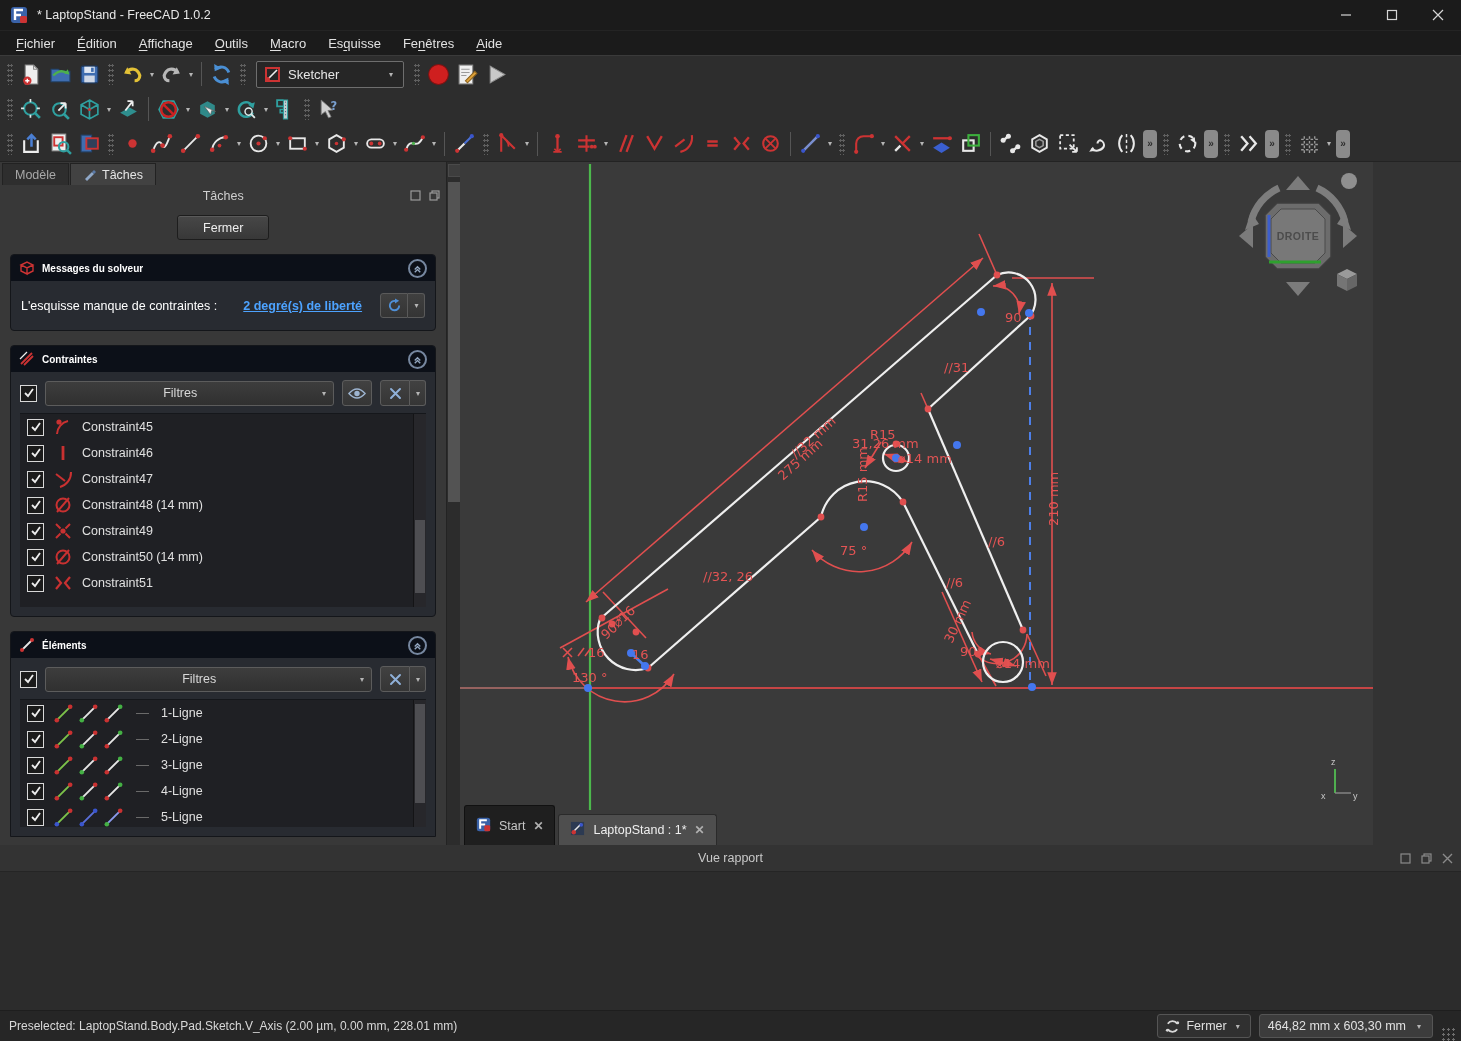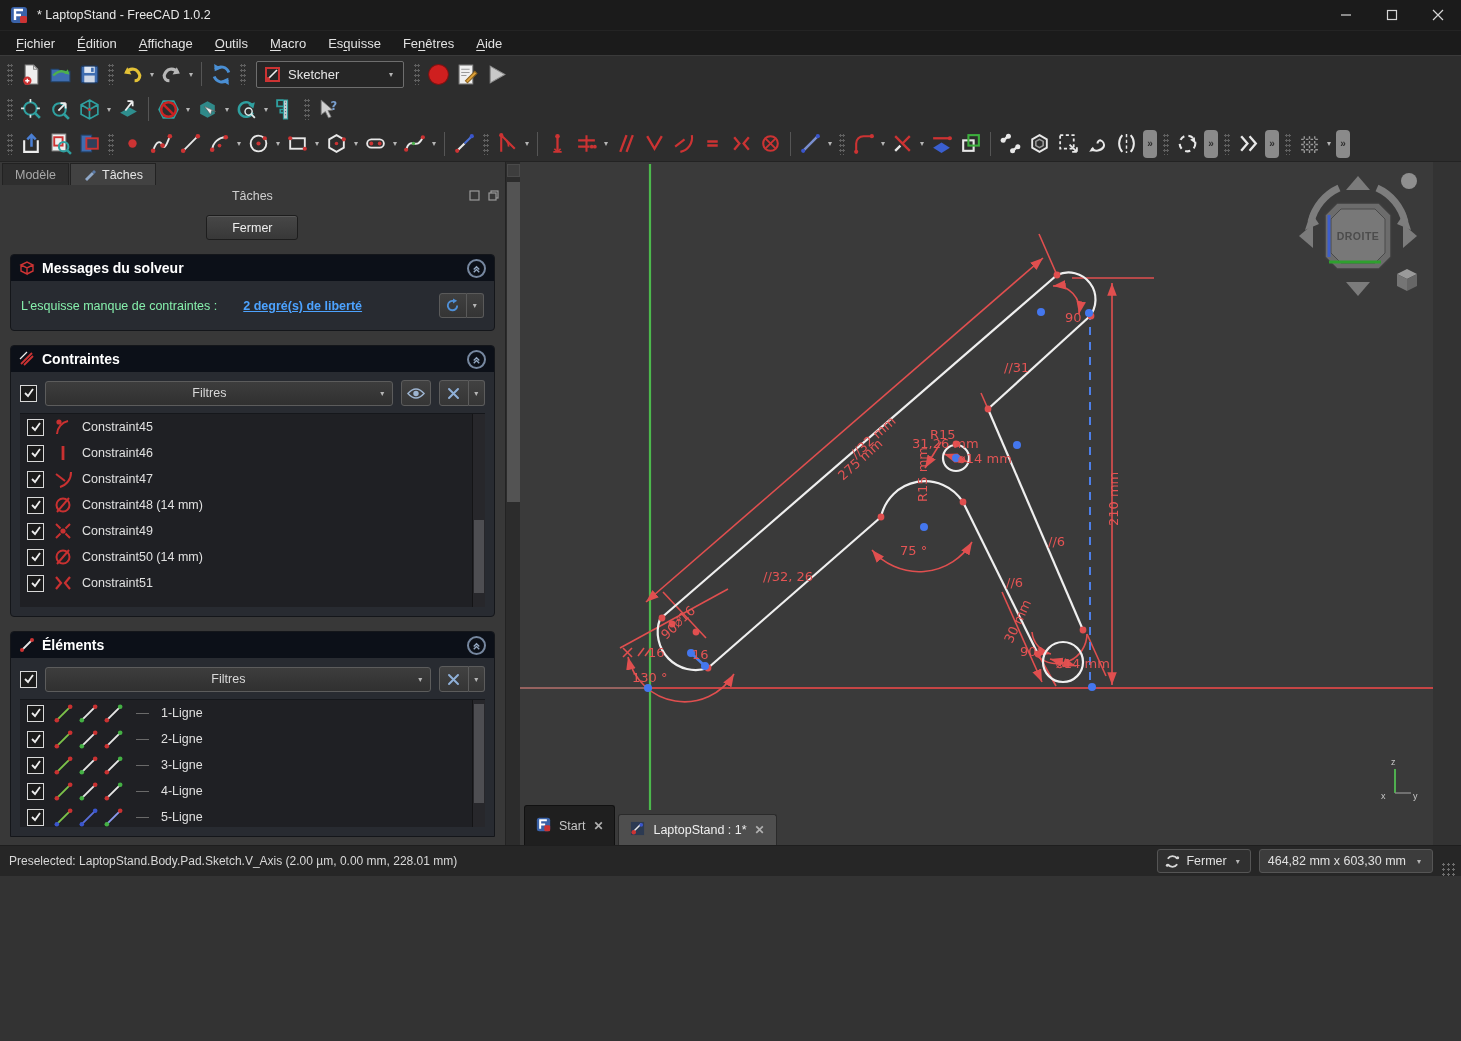--- a/index.html
+++ b/index.html
@@ -31,21 +31,21 @@
   .tbtn svg { width:23px; height:23px; }
   .caret { font-size:8px; color:#b5b5b5; width:10px; text-align:center; flex:none; }
   .combo { display:flex; align-items:center; background:#262626; border:1px solid #6e6e6e; border-radius:2px;
     height:27px; width:148px; padding:0 7px; gap:7px; margin:0 6px; }
   .combo .clabel { flex:1; font-size:13px; color:#e5e5e5; }
   .ovf { width:14px; height:28px; background:#8a8a8a; border-radius:4px; color:#2d2d2d; display:flex;
     align-items:center; justify-content:center; font-size:10px; font-weight:bold; margin:0 2px; flex:none; }
 
   
   .main { height:683px; display:flex; flex:none; }
-  .left-panel { width:520px; background:#383838; display:flex; flex:none; }
+  .left-panel { width:460px; background:#383838; display:flex; flex:none; }
   .panel-inner { width:532px; display:flex; flex-direction:column; }
   .panel-vscroll { width:16px; background:#2c2c2c; border-left:1px solid #232323; position:relative; }
   .panel-vscroll .box { position:absolute; top:2px; left:1px; width:13px; height:13px; background:#3d3d3d; border:1px solid #4a4a4a; }
   .panel-vscroll .thumb { position:absolute; top:20px; left:1px; width:13px; height:320px; background:#535353; }
 
   .ptabs { height:23px; display:flex; align-items:flex-end; padding-left:2px; gap:1px; }
   .ptab { height:22px; padding:0 12px; display:flex; align-items:center; gap:6px; font-size:12.5px;
     background:#2e2e2e; color:#a8a8a8; border:1px solid #222; border-bottom:none; }
   .ptab.active { background:#424242; color:#e5e5e5; }
   .ptitle-row { height:21px; display:flex; align-items:center; background:#383838; position:relative; }
@@ -53,26 +53,26 @@
   .ptitle-icons { position:absolute; right:6px; display:flex; gap:8px; }
 
   .fermer-wrap { padding:9px 0 14px; display:flex; justify-content:center; }
   .btn-fermer { width:92px; height:25px; background:linear-gradient(#474747,#383838); border:1px solid #1d1d1d;
     border-radius:3px; color:#eee; font-size:12.5px; display:flex; align-items:center; justify-content:center;
     box-shadow:inset 0 1px 0 #5a5a5a; }
 
   .section { margin:0 10px 14px; background:#282b31; border:1px solid #14161a; border-radius:4px;
     overflow:hidden; display:flex; flex-direction:column; }
   .section-header { height:26px; background:#0c1018; display:flex; align-items:center; padding:0 8px; gap:7px; flex:none; }
-  .section-title { font-weight:bold; font-size:14px; color:#fff; flex:1; }
+  .section-title { font-weight:bold; font-size:10px; color:#fff; flex:1; }
   .collapse-btn { width:19px; height:19px; border:2px solid #76879f; border-radius:50%;
     display:flex; align-items:center; justify-content:center; }
 
   .solver-body { display:flex; align-items:center; padding:12px 10px; gap:8px; }
-  .solver-msg { font-size:12.5px; color:#86efac; }
+  .solver-msg { font-size:12.5px; color:#ffffff; }
   .solver-link { font-size:12.5px; color:#4da3ff; text-decoration:underline; margin-left:18px;font-weight:bold; }
   .solver-btns { margin-left:auto; display:flex; }
   .sq-btn { width:28px; height:25px; background:linear-gradient(#404040,#343434); border:1px solid #5a5a5a;
     display:flex; align-items:center; justify-content:center; border-radius:3px 0 0 3px; }
   .sq-dd { width:17px; height:25px; background:linear-gradient(#404040,#343434); border:1px solid #5a5a5a;
     border-left:none; border-radius:0 3px 3px 0; display:flex; align-items:center; justify-content:center; }
 
   .filter-row { display:flex; align-items:center; gap:8px; padding:8px 9px 7px; }
   .cb { width:17px; height:17px; border:1px solid #d8d8d8; background:#1b1b1b; display:flex;
     align-items:center; justify-content:center; flex:none; }
@@ -1134,20 +1134,38 @@
                 <circle cx="4" cy="12" r="2.4" fill="#c33"></circle>
                 <circle cx="12" cy="4" r="2" fill="#3a55cc"></circle>
               </svg></span>
             <span>LaptopStand : 1*</span>
             <span class="x">✕</span>
           </div>
         </div>
     </div>
   </div>
 
+  <div class="report">
+    <div class="report-header">
+      <span class="report-title">Vue rapport</span>
+      <span class="report-icons">
+        <svg width="11" height="11" viewBox="0 0 11 11">
+            <rect x="1" y="1" width="9" height="9" fill="none" stroke="#8a8a8a" stroke-width="1.2"></rect>
+          </svg>
+        <svg width="11" height="11" viewBox="0 0 11 11">
+            <rect x="3" y="1" width="7" height="7" fill="none" stroke="#8a8a8a" stroke-width="1.2"></rect>
+            <rect x="1" y="3" width="7" height="7" fill="#333" stroke="#8a8a8a" stroke-width="1.2"></rect>
+          </svg>
+        <svg width="11" height="11" viewBox="0 0 11 11">
+            <path d="M1 1 L10 10 M10 1 L1 10" stroke="#8a8a8a" stroke-width="1.4"></path>
+          </svg>
+      </span>
+    </div>
+    <div class="report-body"></div>
+  </div>
 
   <div class="statusbar">
     <span class="status-msg">Preselected: LaptopStand.Body.Pad.Sketch.V_Axis (2.00 µm, 0.00 mm, 228.01 mm)</span>
     <div class="gesture-combo">
       <svg width="15" height="15" viewBox="0 0 16 16">
           <path d="M13 5 A6 6 0 0 0 3 5" fill="none" stroke="#d8d8d8" stroke-width="2"></path>
           <path d="M3 11 A6 6 0 0 0 13 11" fill="none" stroke="#d8d8d8" stroke-width="2"></path>
           <circle cx="13.5" cy="4" r="1.6" fill="#d8d8d8"></circle>
           <circle cx="2.5" cy="12" r="1.6" fill="#d8d8d8"></circle>
         </svg>

